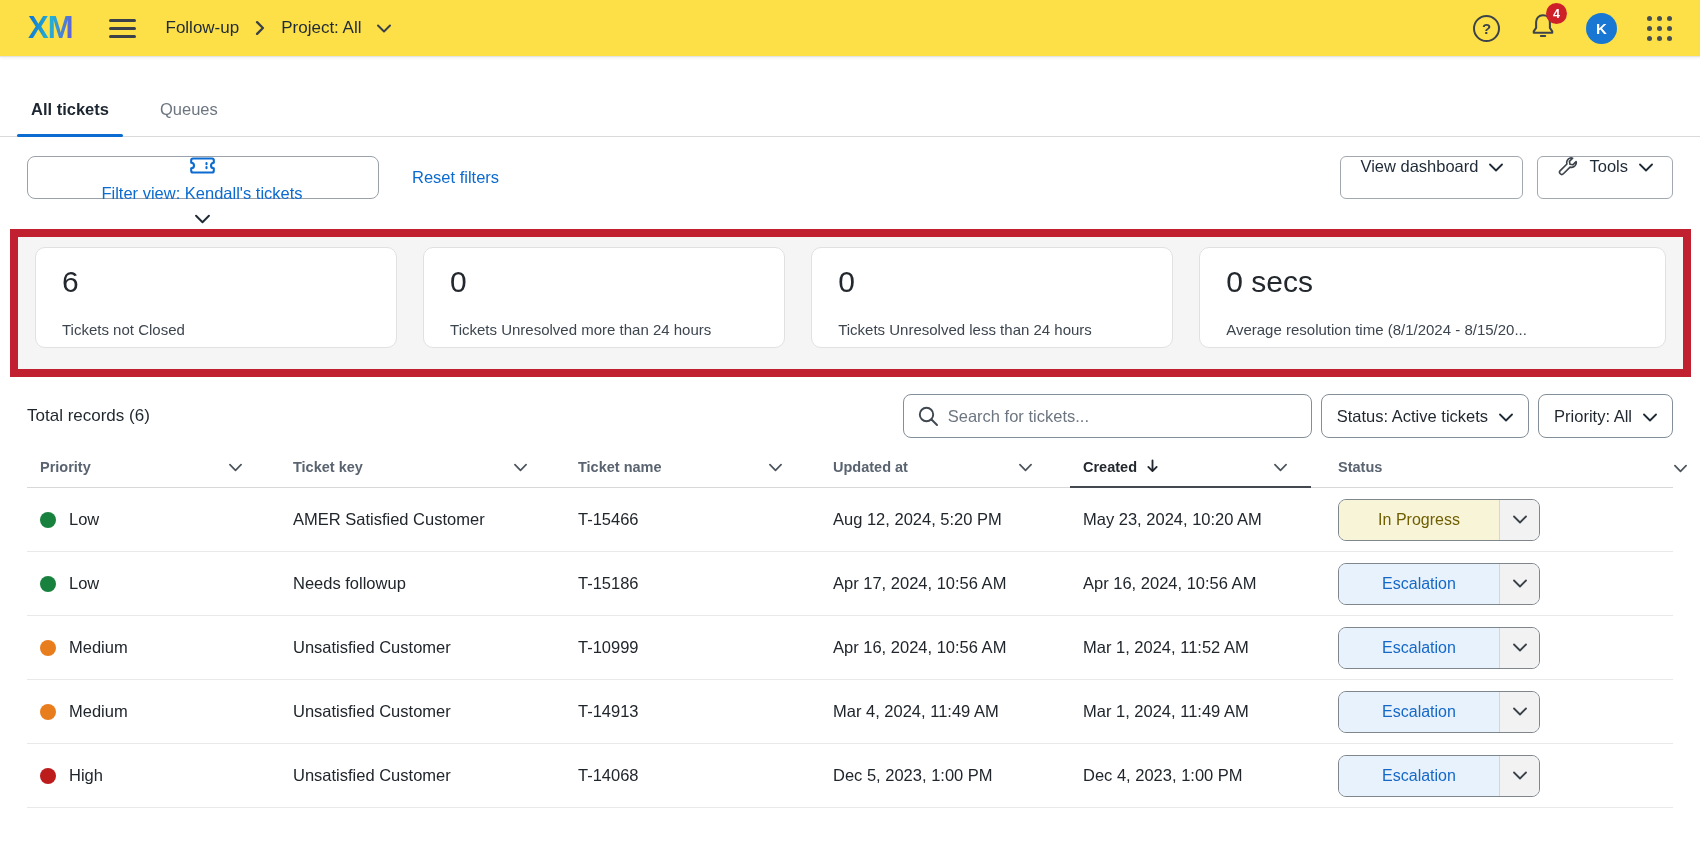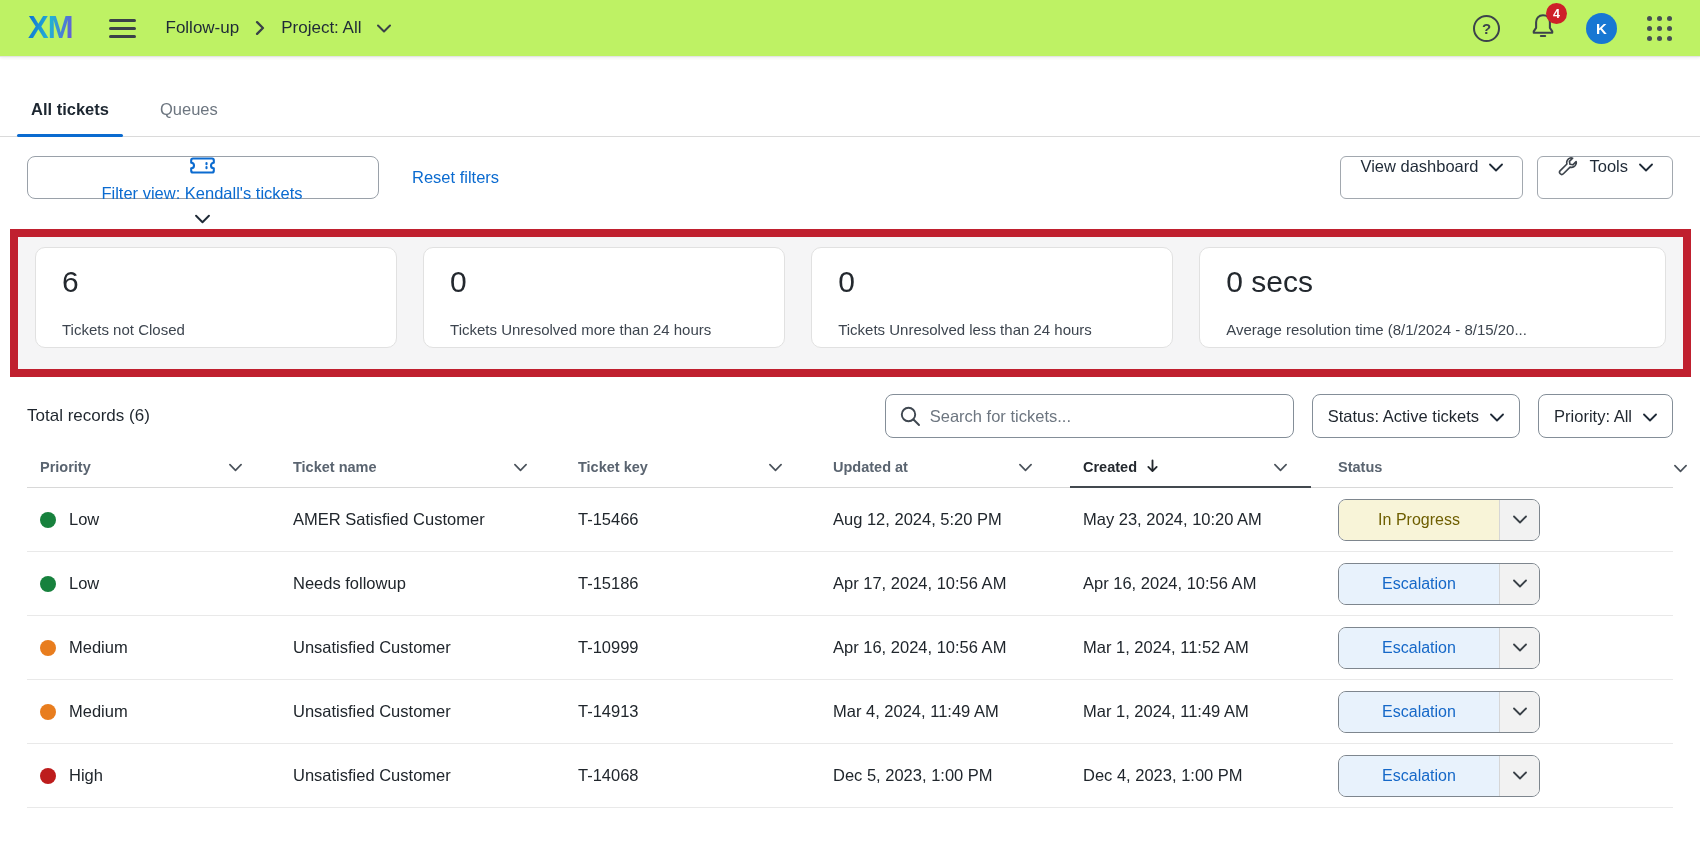--- a/index.html
+++ b/index.html
@@ -3,21 +3,21 @@
 <meta charset="utf-8">
 <style>
   * { margin:0; padding:0; box-sizing:border-box; }
   html,body { width:1700px; height:850px; }
   body {
     font-family:"Liberation Sans","DejaVu Sans",sans-serif;
     background:#ffffff; color:#20262c; overflow:hidden; position:relative;
   }
   
   .topbar {
-    height:57px; background:#bef264; display:flex; align-items:center;
+    height:57px; background:#fde047; display:flex; align-items:center;
     padding:0 28px; border-bottom:1px solid #e4e4e4;
     box-shadow:0 1px 3px rgba(0,0,0,.07); position:relative; z-index:5;
   }
   .logo {
     font-size:31px; font-weight:bold; letter-spacing:-1px;
     background:linear-gradient(100deg,#0c6bd6 0%,#23b1d4 48%,#6e53d6 100%);
     -webkit-background-clip:text; background-clip:text; color:transparent;
     margin-right:36px;
   }
   .hamburger { display:flex; flex-direction:column; gap:5px; width:27px; cursor:pointer; margin-right:30px; }
@@ -76,21 +76,21 @@
   .stat-card {
     background:#fff; border:1px solid #e1e1e1; border-radius:10px;
     height:101px; padding:17px 26px 0; flex:1 1 0; overflow:hidden; white-space:nowrap;
   }
   .stat-card:last-child { flex:1.34 1 0; }
   .stat-value { font-size:30px; color:#23282e; }
   .stat-label { font-size:15px; color:#3d454f; margin-top:22px; text-overflow:ellipsis; overflow:hidden; }
   
   .records-bar { margin-top:17px; padding:0 27px; display:flex; align-items:center; }
   .total-label { font-size:17px; color:#1f262e; }
-  .rb-right { margin-left:auto; display:flex; gap:18px; }
+  .rb-right { margin-left:auto; display:flex; gap:9px; }
   .search-box { position:relative; width:409px; }
   .search-box svg { position:absolute; left:14px; top:11px; }
   .search-input {
     width:100%; height:44px; border:1px solid #848e98; border-radius:8px;
     padding:0 12px 0 44px; font-size:16.5px; color:#20262c; background:#fff; outline:none;
     font-family:inherit;
   }
   .search-input::placeholder { color:#6d7680; }
   .pill-btn {
     display:flex; align-items:center; gap:11px; height:44px; padding:0 15px;
@@ -280,27 +280,27 @@
 
 <div class="table">
   <div class="thead">
     <div class="th">
       <span class="th-lab">Priority</span>
       <span><svg width="13" height="9" viewBox="0 0 14 9">
             <path d="M1 1.5l6 6 6-6" fill="none" stroke="#4a525b" stroke-width="1.8" stroke-linecap="round" stroke-linejoin="round"></path>
           </svg></span>
     </div>
     <div class="th">
+      <span class="th-lab">Ticket key</span>
+      <span><svg width="13" height="9" viewBox="0 0 14 9">
+            <path d="M1 1.5l6 6 6-6" fill="none" stroke="#4a525b" stroke-width="1.8" stroke-linecap="round" stroke-linejoin="round"></path>
+          </svg></span>
+    </div>
+    <div class="th">
       <span class="th-lab">Ticket name</span>
-      <span><svg width="13" height="9" viewBox="0 0 14 9">
-            <path d="M1 1.5l6 6 6-6" fill="none" stroke="#4a525b" stroke-width="1.8" stroke-linecap="round" stroke-linejoin="round"></path>
-          </svg></span>
-    </div>
-    <div class="th">
-      <span class="th-lab">Ticket key</span>
       <span><svg width="13" height="9" viewBox="0 0 14 9">
             <path d="M1 1.5l6 6 6-6" fill="none" stroke="#4a525b" stroke-width="1.8" stroke-linecap="round" stroke-linejoin="round"></path>
           </svg></span>
     </div>
     <div class="th">
       <span class="th-lab">Updated at</span>
       <span><svg width="13" height="9" viewBox="0 0 14 9">
             <path d="M1 1.5l6 6 6-6" fill="none" stroke="#4a525b" stroke-width="1.8" stroke-linecap="round" stroke-linejoin="round"></path>
           </svg></span>
     </div>

